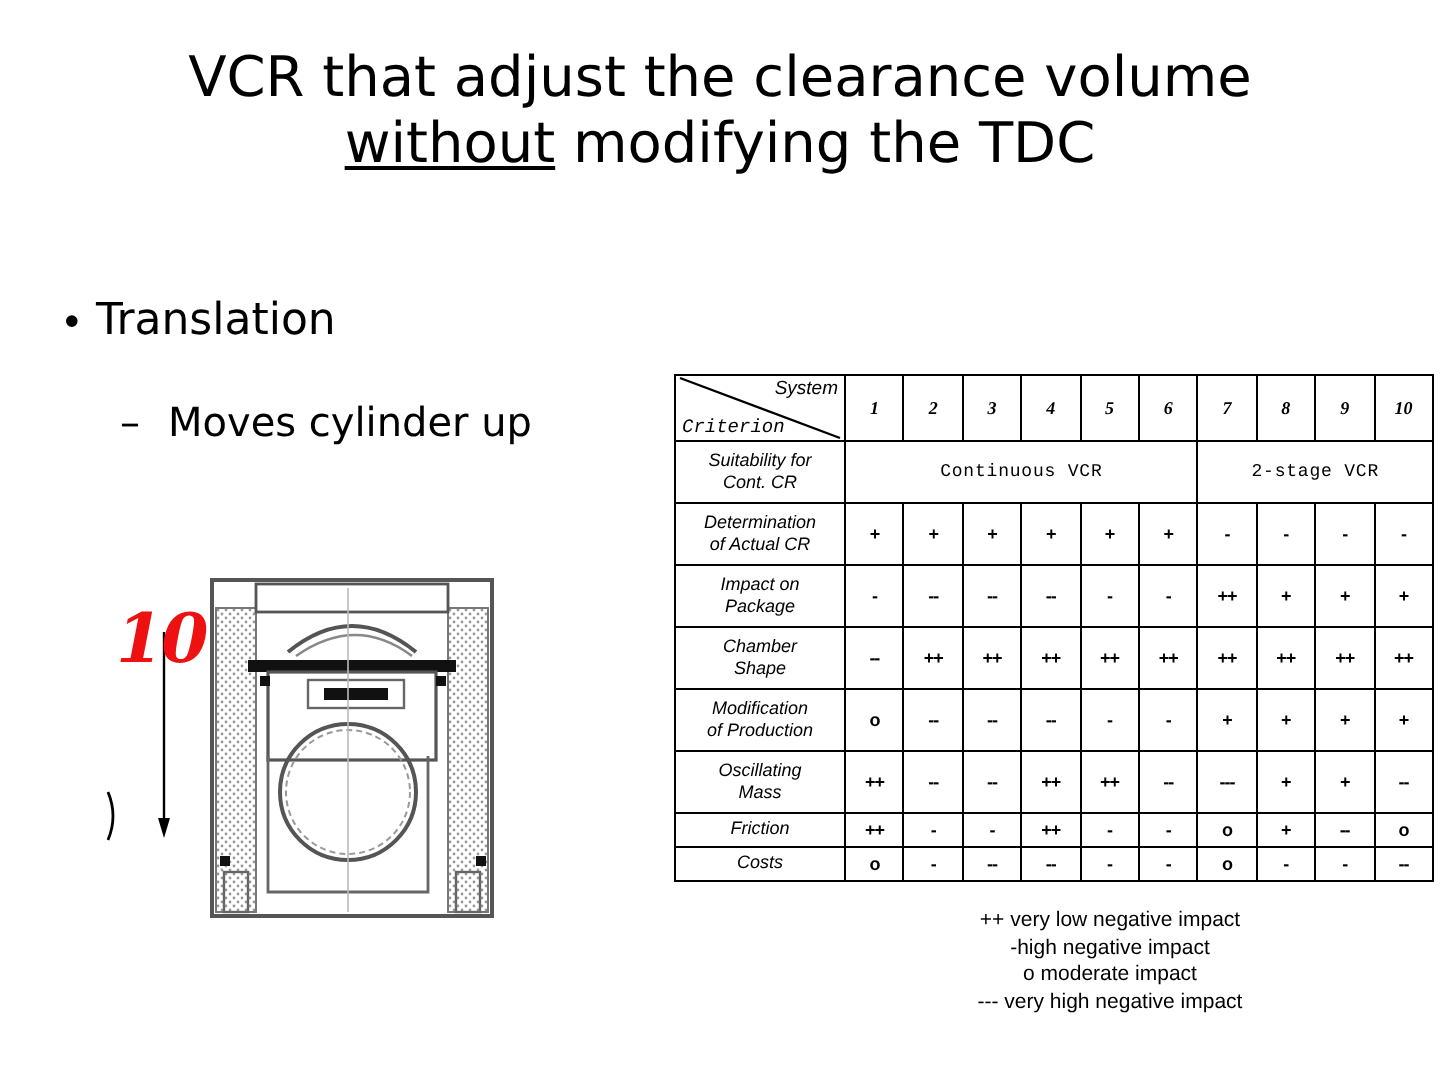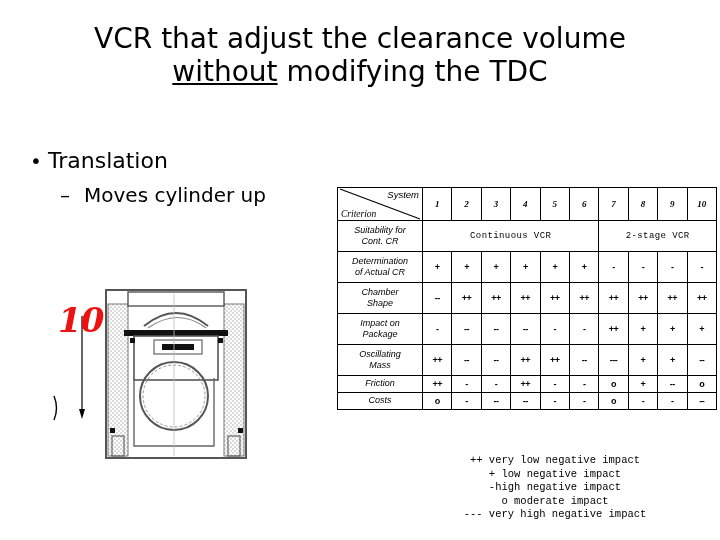--- a/index.html
+++ b/index.html
@@ -52,21 +52,21 @@
     left: 2px;
     top: 0;
     font-size: 20px;
   }
   .bullet-l2 {
     font-size: 20px;
     line-height: 26px;
     color: #000;
     font-family: "DejaVu Sans", sans-serif;
     padding-left: 56px;
-    margin-top: 7px;
+    margin-top: 23px;
     position: relative;
   }
   .bullet-l2::before {
     content: "\2013";
     position: absolute;
     left: 32px;
     top: 0;
   }
 
   
@@ -128,21 +128,21 @@
     font-style: italic;
     font-size: 9.5px;
     font-family: "Liberation Sans", sans-serif;
   }
   .crit-cri {
     position: absolute;
     left: 3px;
     bottom: 1px;
     font-style: italic;
     font-size: 9.5px;
-    font-family: Liberation Serif, serif;
+    font-family: Liberation Mono, monospace;
   }
   td.colnum {
     width: 28.4px;
     height: 32px;
     color: #b00000;
     font-weight: bold;
     font-style: italic;
     font-size: 12px;
     font-family: "Liberation Serif", serif;
   }
@@ -176,21 +176,21 @@
     position: absolute;
     left: 400px;
     top: 454px;
     width: 310px;
     text-align: center;
     font-family: "Liberation Sans", sans-serif;
     font-size: 10.5px;
     line-height: 13.5px;
     color: #000;
   }
-  .legend div { white-space: pre; font-family: Liberation Mono, monospace; }
+  .legend div { white-space: pre; }
 </style>
 </head>
 <body>
 
 <div class="slide-title">
   <span class="title-line">VCR that adjust the clearance volume</span>
   <span class="title-line"><span class="u">without</span><span> modifying the TDC</span></span>
 </div>
 
 <div class="bullets">
@@ -294,52 +294,68 @@
         <td class="mark">+</td>
         <td class="mark">+</td>
         <td class="mark">-</td>
         <td class="mark">-</td>
         <td class="mark">-</td>
         <td class="mark hl">-</td>
       </tr>
 
       <tr class="r-tall">
         <td class="rowlabel">
+          <span>Impact on</span><br>
+          <span>Package</span>
+        </td>
+        <td class="mark">-</td>
+        <td class="mark">--</td>
+        <td class="mark">--</td>
+        <td class="mark">--</td>
+        <td class="mark">-</td>
+        <td class="mark">-</td>
+        <td class="mark">++</td>
+        <td class="mark">+</td>
+        <td class="mark">+</td>
+        <td class="mark hl">+</td>
+      </tr>
+
+      <tr class="r-tall">
+        <td class="rowlabel">
           <span>Chamber</span><br>
           <span>Shape</span>
         </td>
         <td class="mark">--</td>
         <td class="mark">++</td>
         <td class="mark">++</td>
         <td class="mark">++</td>
         <td class="mark">++</td>
         <td class="mark">++</td>
         <td class="mark">++</td>
         <td class="mark">++</td>
         <td class="mark">++</td>
         <td class="mark hl">++</td>
       </tr>
 
       <tr class="r-tall">
         <td class="rowlabel">
-          <span>Impact on</span><br>
-          <span>Package</span>
-        </td>
-        <td class="mark">-</td>
-        <td class="mark">--</td>
-        <td class="mark">--</td>
-        <td class="mark">--</td>
-        <td class="mark">-</td>
-        <td class="mark">-</td>
-        <td class="mark">++</td>
+          <span>Modification</span><br>
+          <span>of Production</span>
+        </td>
+        <td class="mark">o</td>
+        <td class="mark">--</td>
+        <td class="mark">--</td>
+        <td class="mark">--</td>
+        <td class="mark">-</td>
+        <td class="mark">-</td>
+        <td class="mark">+</td>
         <td class="mark">+</td>
         <td class="mark">+</td>
         <td class="mark hl">+</td>
       </tr>
-
 
       <tr class="r-tall">
         <td class="rowlabel">
           <span>Oscillating</span><br>
           <span>Mass</span>
         </td>
         <td class="mark">++</td>
         <td class="mark">--</td>
         <td class="mark">--</td>
         <td class="mark">++</td>
@@ -377,17 +393,16 @@
         <td class="mark">-</td>
         <td class="mark">-</td>
         <td class="mark hl">--</td>
       </tr>
     </tbody>
   </table>
 </div>
 
 <div class="legend">
   <div>++ very low negative impact</div>
-  <div>+ low negative impact</div>
   <div>-high negative impact</div>
   <div>o moderate impact</div>
   <div>--- very high negative impact</div>
 </div>
 
 </body></html>

